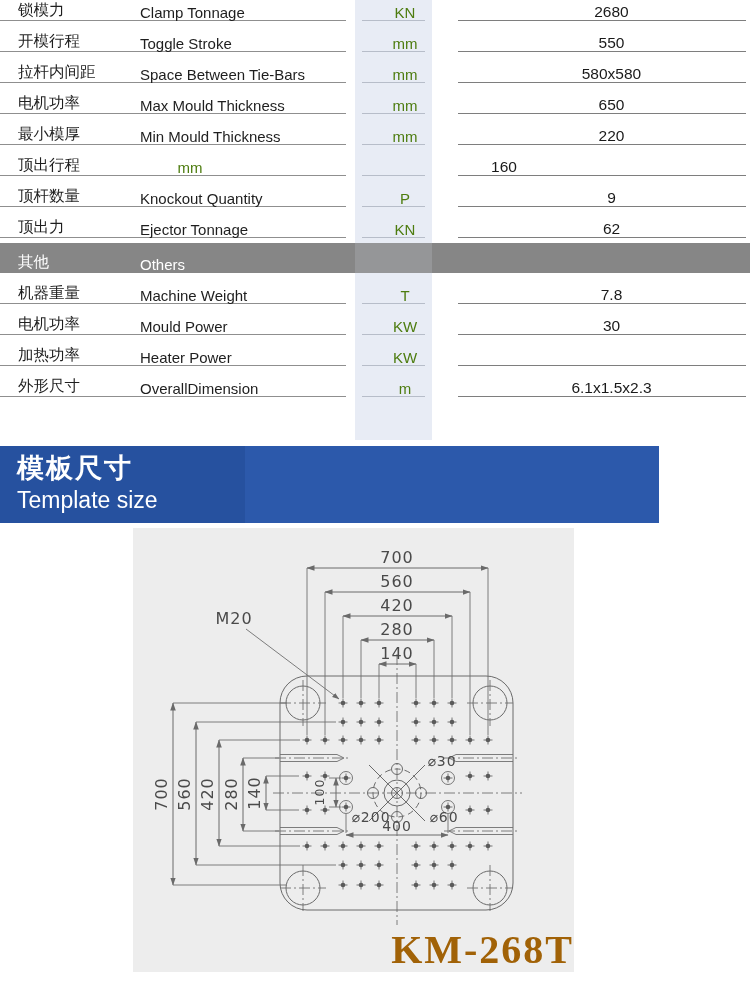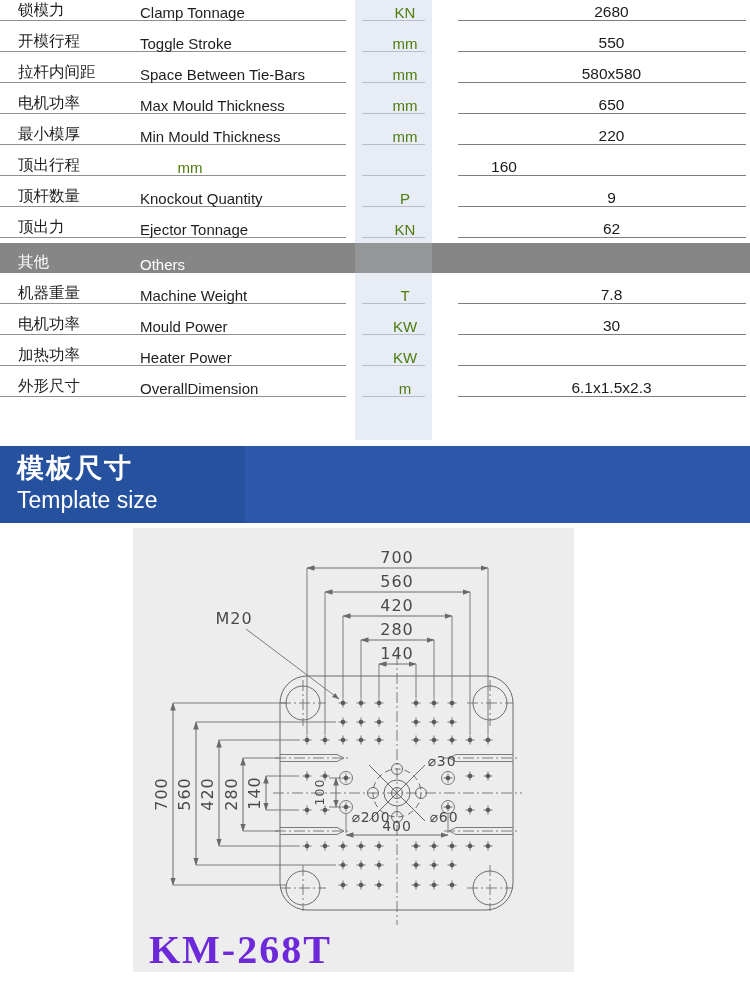--- a/index.html
+++ b/index.html
@@ -20,31 +20,31 @@
   .c-val{flex:1;text-align:center;font-size:15.5px;color:#1a1a1a;padding-left:18px;padding-top:3px;}
   .section .c-zh,.section .c-en{color:#ffffff;}
   .line-l{position:absolute;left:0;bottom:0;width:346px;height:1px;background:#8f8f8f;}
   .line-r{position:absolute;left:458px;bottom:0;width:288px;height:1px;background:#7e7e7e;}
   .unit-line{position:absolute;left:362px;bottom:0;width:63px;height:1px;background:#b7bdc9;}
   .unit-tint{display:none;}
   .section .unit-tint{display:block;position:absolute;left:355px;top:0;width:77px;height:100%;
         background:rgba(233,237,246,0.16);}
 
   
-  .banner{position:absolute;left:0;top:446px;width:750px;height:77px;background:#2c59ab;}
+  .banner{position:absolute;left:0;top:446px;width:659px;height:77px;background:#2c59ab;}
   .banner-left{position:absolute;left:0;top:0;width:245px;height:77px;background:#26519f;}
   .banner-zh{position:absolute;left:17px;top:4px;font-size:27px;font-weight:bold;color:#ffffff;letter-spacing:2px;}
   .banner-en{position:absolute;left:17px;top:41px;font-size:23px;color:#ffffff;}
 
   
   .card{position:absolute;left:133px;top:528px;width:441px;height:444px;background:#ededed;}
   .card svg{position:absolute;left:0;top:0;}
-  .model{position:absolute;left:0;top:398px;width:100%;text-align:left;
+  .model{position:absolute;left:0;top:398px;width:100%;text-align:right;
          font-family:"Liberation Serif",serif;font-weight:bold;font-size:40px;
-         letter-spacing:2px;color:#6d28d9;padding-left:16px;box-sizing:border-box;}
+         letter-spacing:2px;color:#a16207;padding-left:16px;box-sizing:border-box;}
 
   
   .dln{stroke:#6a6a6a;stroke-width:1;fill:none;}
   .thin{stroke:#6f6f6f;stroke-width:0.9;fill:none;}
   .cl{stroke:#6f6f6f;stroke-width:0.9;fill:none;stroke-dasharray:11 3 2 3;}
   .dash{stroke:#6a6a6a;stroke-width:1;fill:none;stroke-dasharray:6 4;}
   .dt{font-family:"DejaVu Sans",sans-serif;font-size:16px;fill:#4a4a4a;letter-spacing:1px;}
   .dt-sm{font-size:14px;}
   .dt-xs{font-size:12.5px;}
   .hole-dot{fill:#5a5a5a;stroke:none;}

